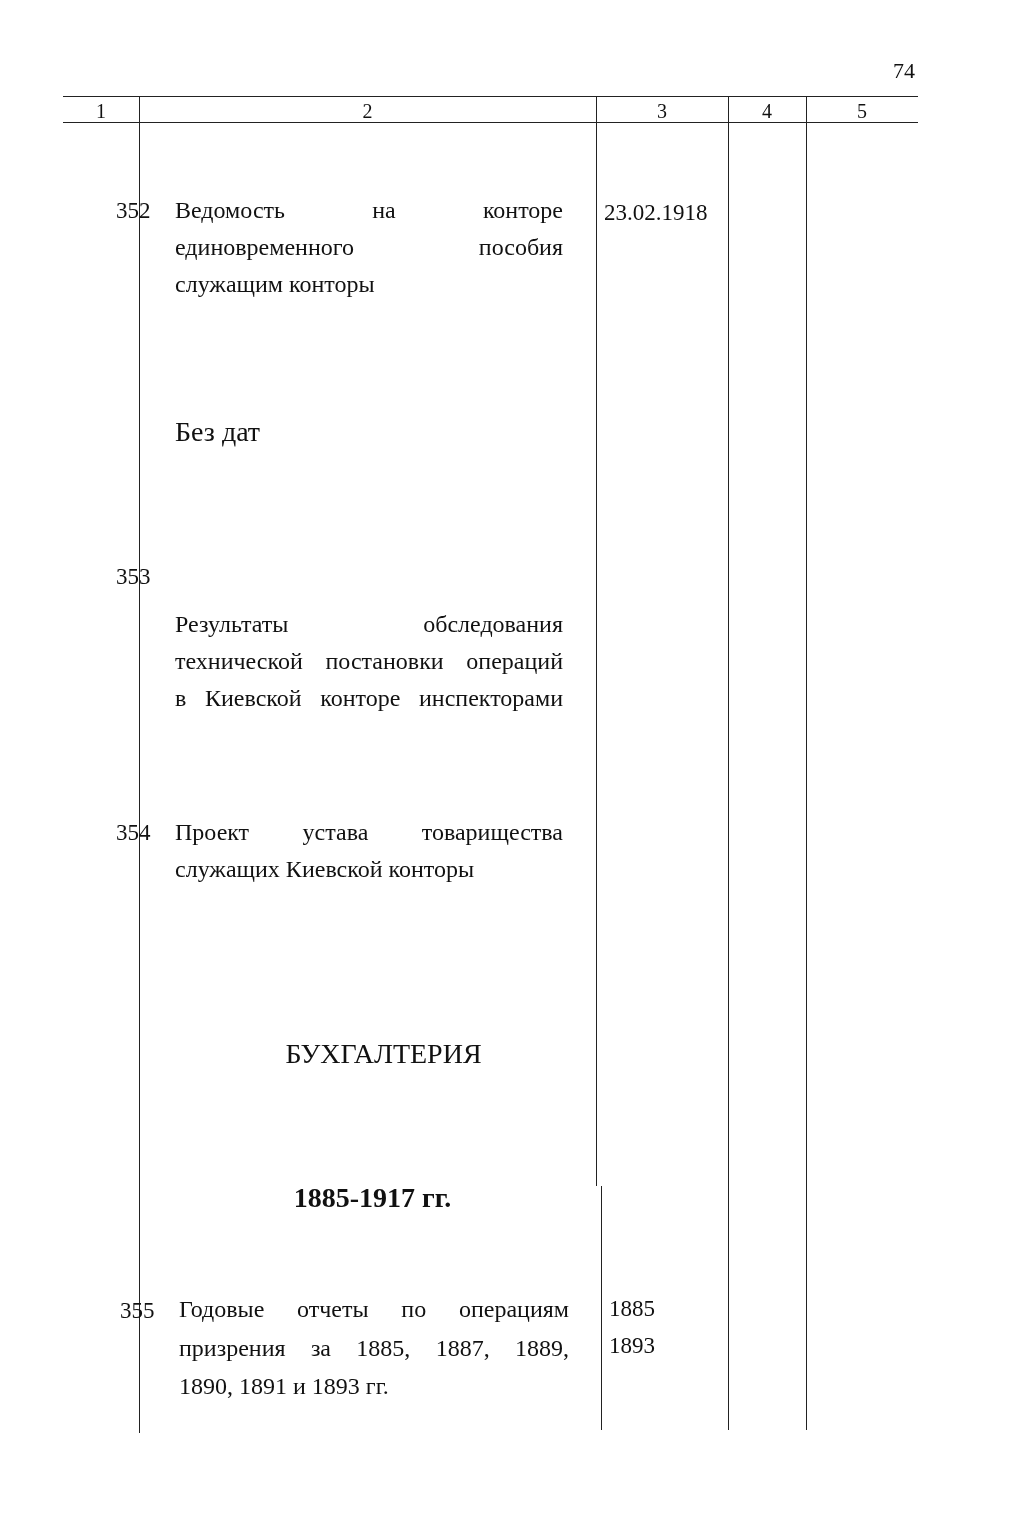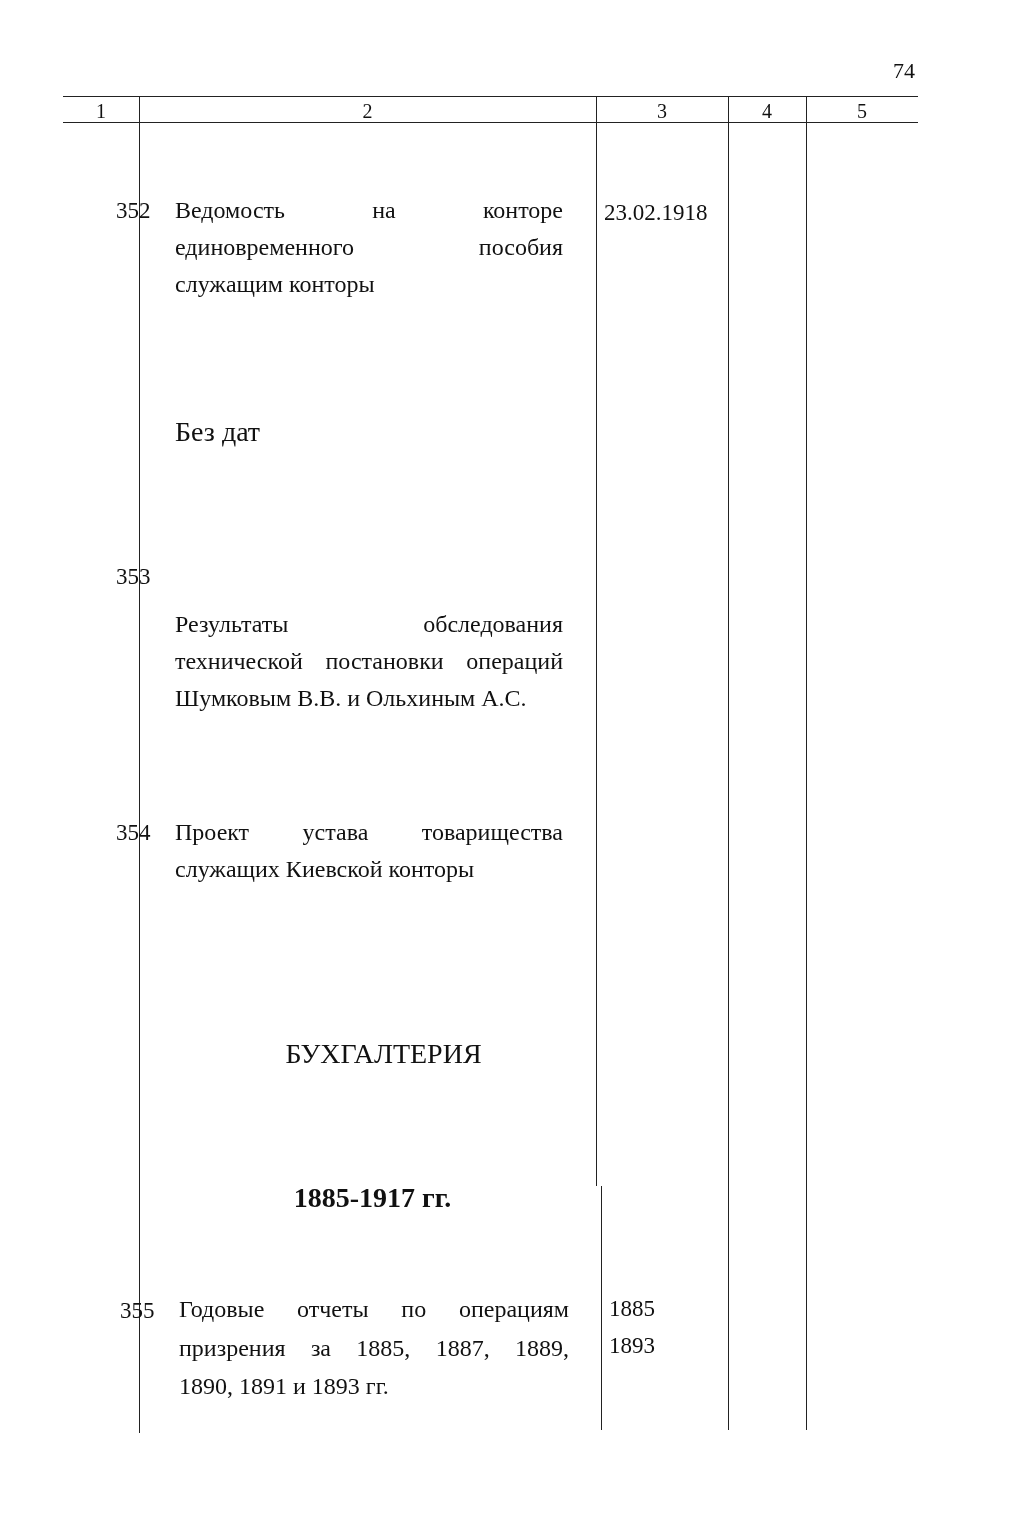--- a/index.html
+++ b/index.html
@@ -43,21 +43,21 @@
   <span class="ln last">служащим конторы</span>
 </div>
 <div class="date" style="left:604px; top:194px;">23.02.1918</div>
 
 <div class="center" style="left:175px; top:416px;">Без дат</div>
 
 <div class="num" style="left:88px; top:564px;">353</div>
 <div class="txt" style="left:175px; top:558px; width:388px;margin-top:48px;">
   <span class="ln">Результаты обследования</span>
   <span class="ln">технической постановки операций</span>
-  <span class="ln last">Шумковым В.В. и Ольхиным А.С.</span>
+  <span class="ln">в Киевской конторе инспекторами</span>
 </div>
 
 <div class="num" style="left:88px; top:820px;">354</div>
 <div class="txt" style="left:175px; top:814px; width:388px;">
   <span class="ln">Проект устава товарищества</span>
   <span class="ln last">служащих Киевской конторы</span>
 </div>
 
 <div class="center" style="left:155px; width:457px; top:1038px;">БУХГАЛТЕРИЯ</div>
 <div class="center bold" style="left:144px; width:457px; top:1182px;">1885-1917 гг.</div>

